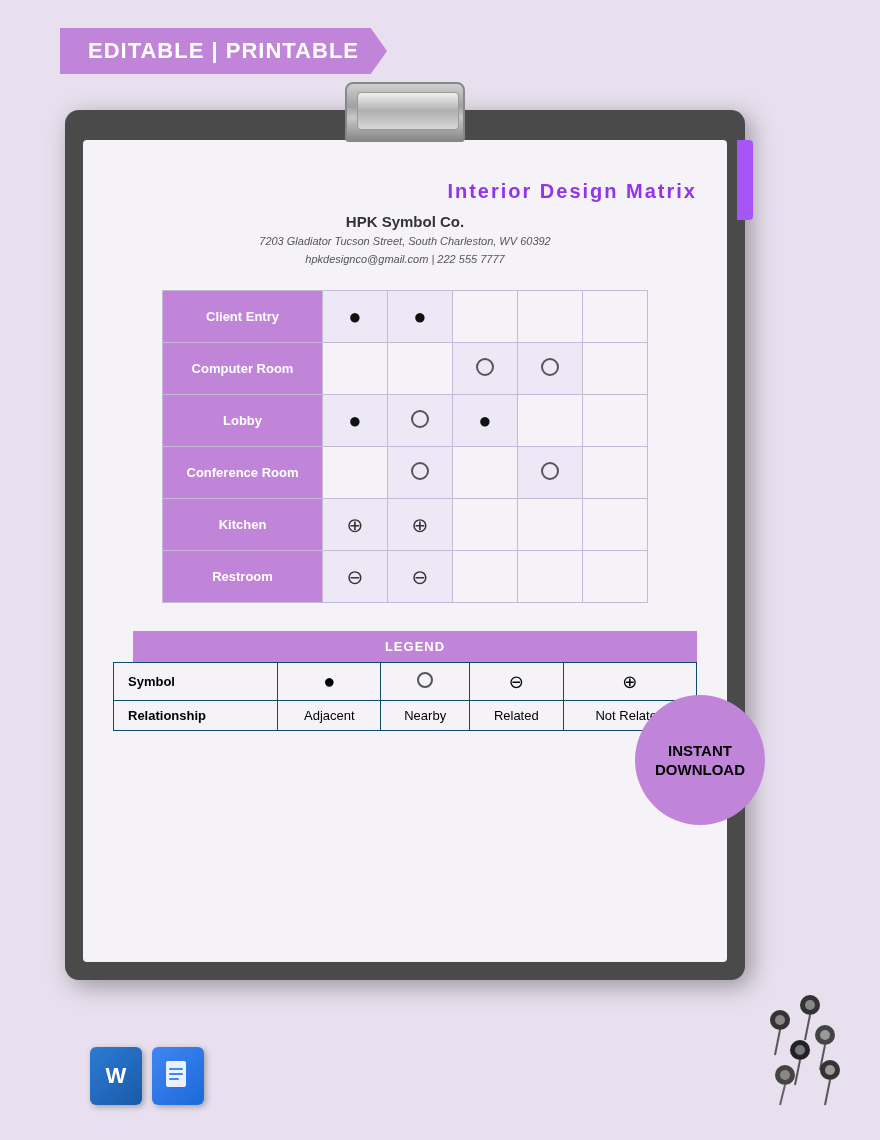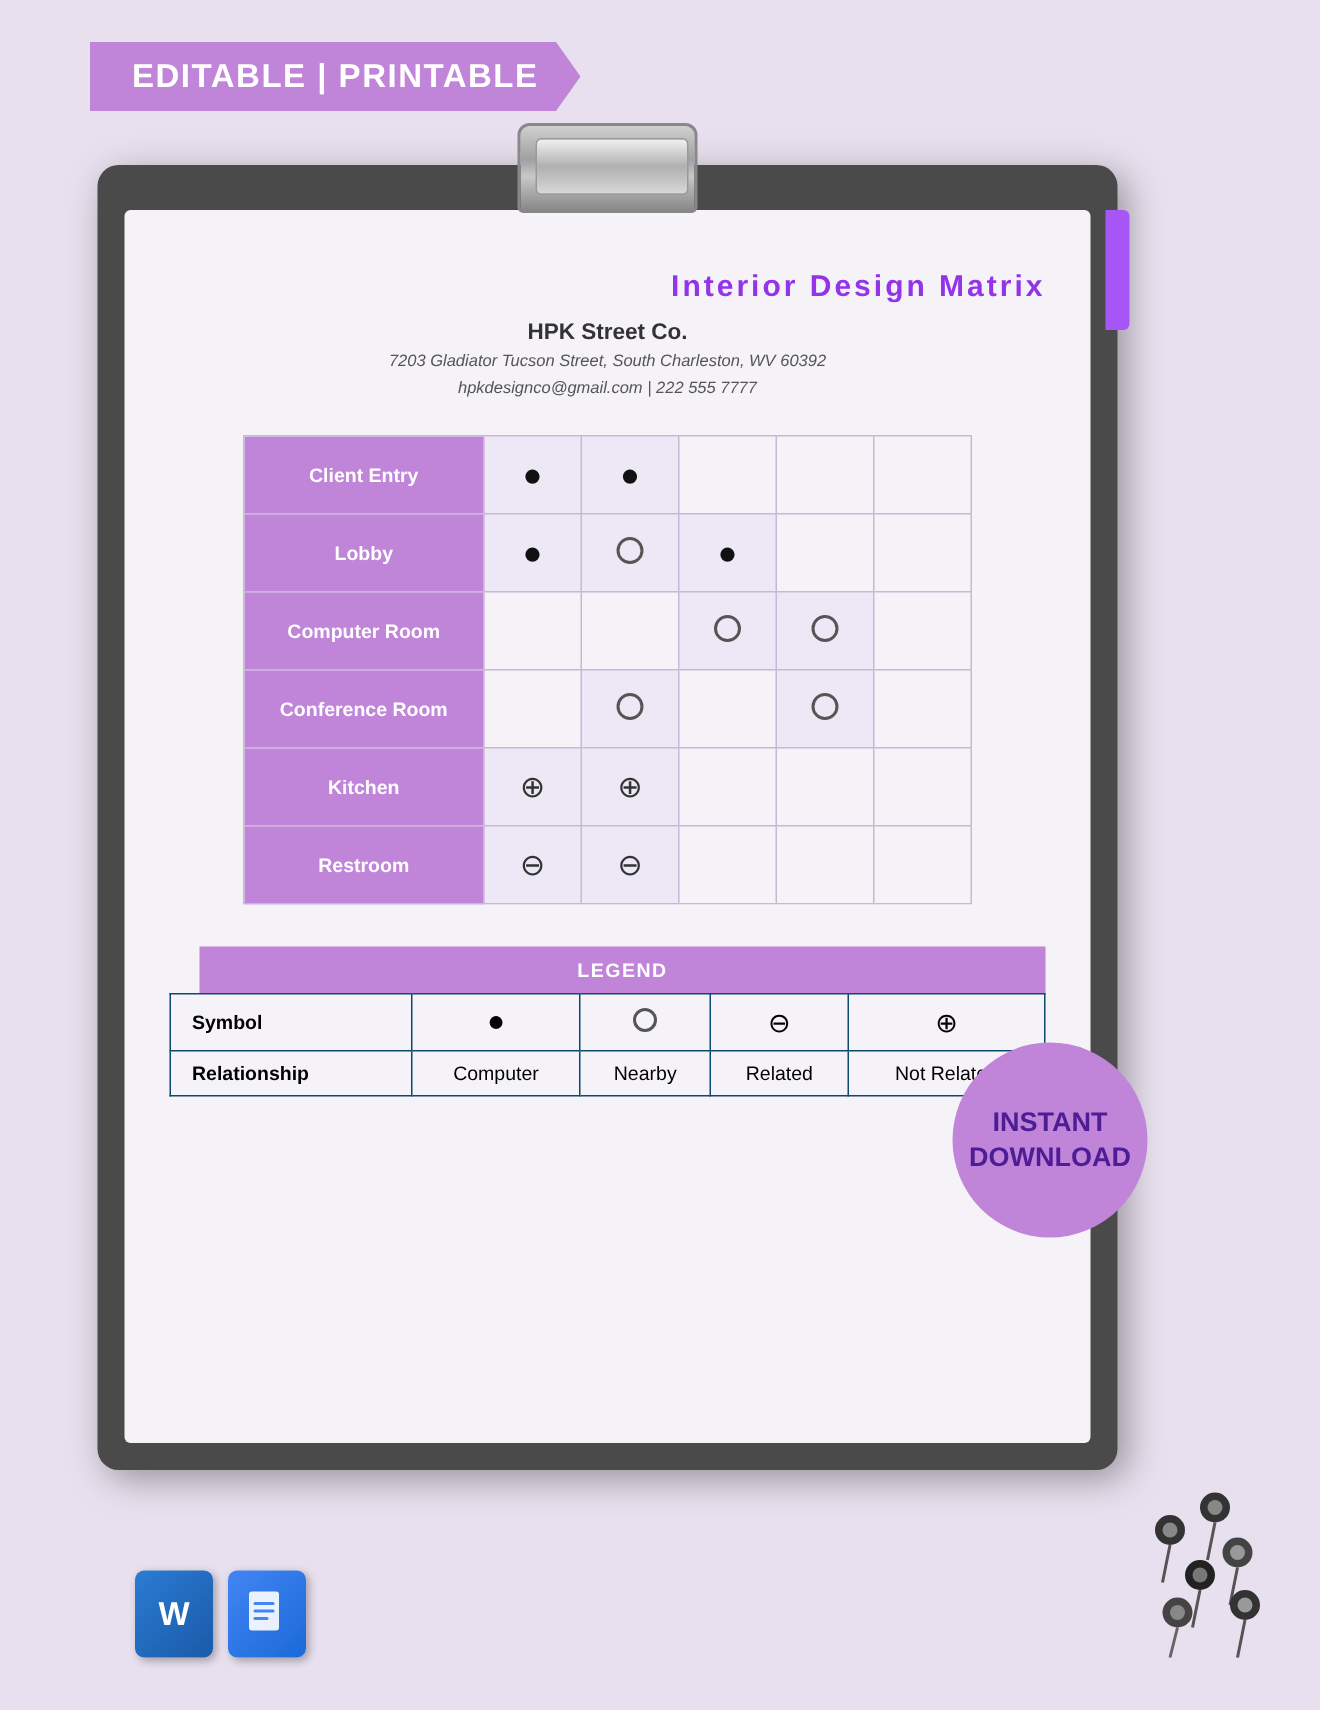--- a/index.html
+++ b/index.html
@@ -185,22 +185,22 @@
       bottom: 155px;
       right: -20px;
       width: 130px;
       height: 130px;
       background: #c084d8;
       border-radius: 50%;
       display: flex;
       align-items: center;
       justify-content: center;
       text-align: center;
-      color: #4c1d95;
-      font-size: 18px;
+      color: #000000;
+      font-size: 15px;
       font-weight: bold;
       line-height: 1.3;
       z-index: 20;
     }
 
     
     .pins-area {
       position: absolute;
       bottom: 30px;
       right: 30px;
@@ -248,54 +248,54 @@
 
 <div class="banner">EDITABLE | PRINTABLE</div>
 
 <div class="clipboard">
   <div class="clip"></div>
   <div class="purple-tab"></div>
 
   <div class="paper">
 
     <div class="doc-title">Interior Design Matrix</div>
-    <div class="company-name">HPK Street Co.</div>
+    <div class="company-name">HPK Symbol Co.</div>
     <div class="company-address">
       <span>7203 Gladiator Tucson Street, South Charleston, WV 60392</span><br>
       <span>hpkdesignco@gmail.com | 222 555 7777</span>
     </div>
 
     <div class="matrix-wrapper">
       <table class="matrix-table">
         <tbody>
 
           <tr>
             <td class="row-label">Client Entry</td>
             <td class="cell-data"><span class="sym-filled">●</span></td>
             <td class="cell-data"><span class="sym-filled">●</span></td>
             <td class="cell-empty"></td>
             <td class="cell-empty"></td>
             <td class="cell-empty"></td>
           </tr>
 
           <tr>
+            <td class="row-label">Computer Room</td>
+            <td class="cell-empty"></td>
+            <td class="cell-empty"></td>
+            <td class="cell-data"><span class="sym-open"></span></td>
+            <td class="cell-data"><span class="sym-open"></span></td>
+            <td class="cell-empty"></td>
+          </tr>
+
+          <tr>
             <td class="row-label">Lobby</td>
             <td class="cell-data"><span class="sym-filled">●</span></td>
             <td class="cell-data"><span class="sym-open"></span></td>
             <td class="cell-data"><span class="sym-filled">●</span></td>
             <td class="cell-empty"></td>
-            <td class="cell-empty"></td>
-          </tr>
-
-          <tr>
-            <td class="row-label">Computer Room</td>
-            <td class="cell-empty"></td>
-            <td class="cell-empty"></td>
-            <td class="cell-data"><span class="sym-open"></span></td>
-            <td class="cell-data"><span class="sym-open"></span></td>
             <td class="cell-empty"></td>
           </tr>
 
           <tr>
             <td class="row-label">Conference Room</td>
             <td class="cell-empty"></td>
             <td class="cell-data"><span class="sym-open"></span></td>
             <td class="cell-empty"></td>
             <td class="cell-data"><span class="sym-open"></span></td>
             <td class="cell-empty"></td>
@@ -328,21 +328,21 @@
         <tbody>
             <tr>
           <td class="legend-label">Symbol</td>
           <td style="font-size:20px;">●</td>
           <td><span class="sym-open" style="display:inline-block;width:16px;height:16px;border:2px solid #555;border-radius:50%;"></span></td>
           <td style="font-size:18px;">⊖</td>
           <td style="font-size:18px;">⊕</td>
         </tr>
         <tr>
           <td class="legend-label">Relationship</td>
-          <td>Computer</td>
+          <td>Adjacent</td>
           <td>Nearby</td>
           <td>Related</td>
           <td>Not Related</td>
         </tr>
       </tbody>
         </table>
     </div>
 
   </div>
 

